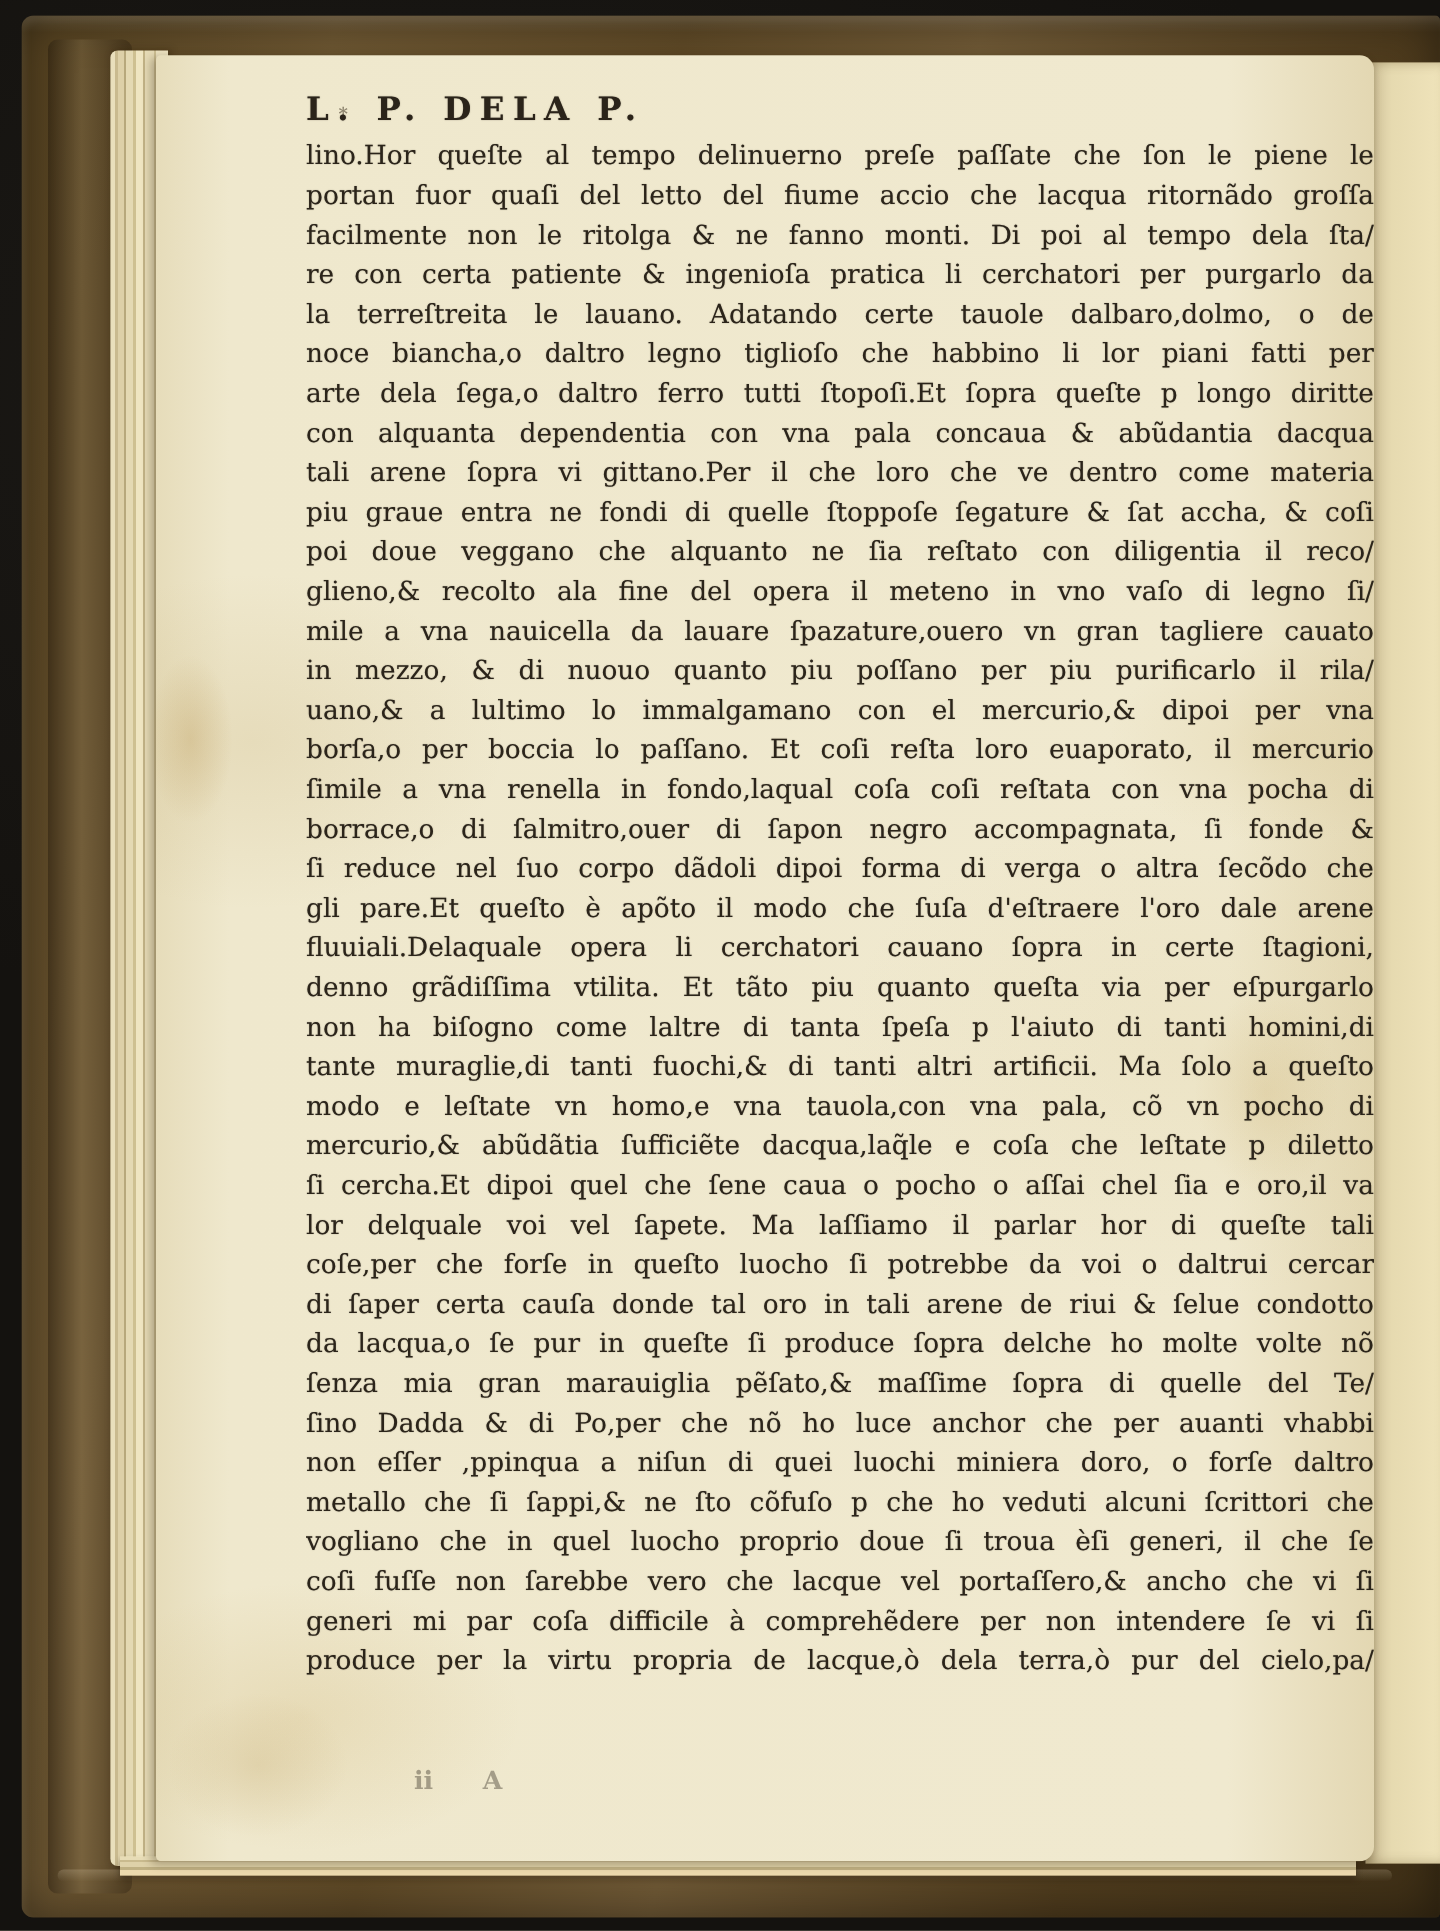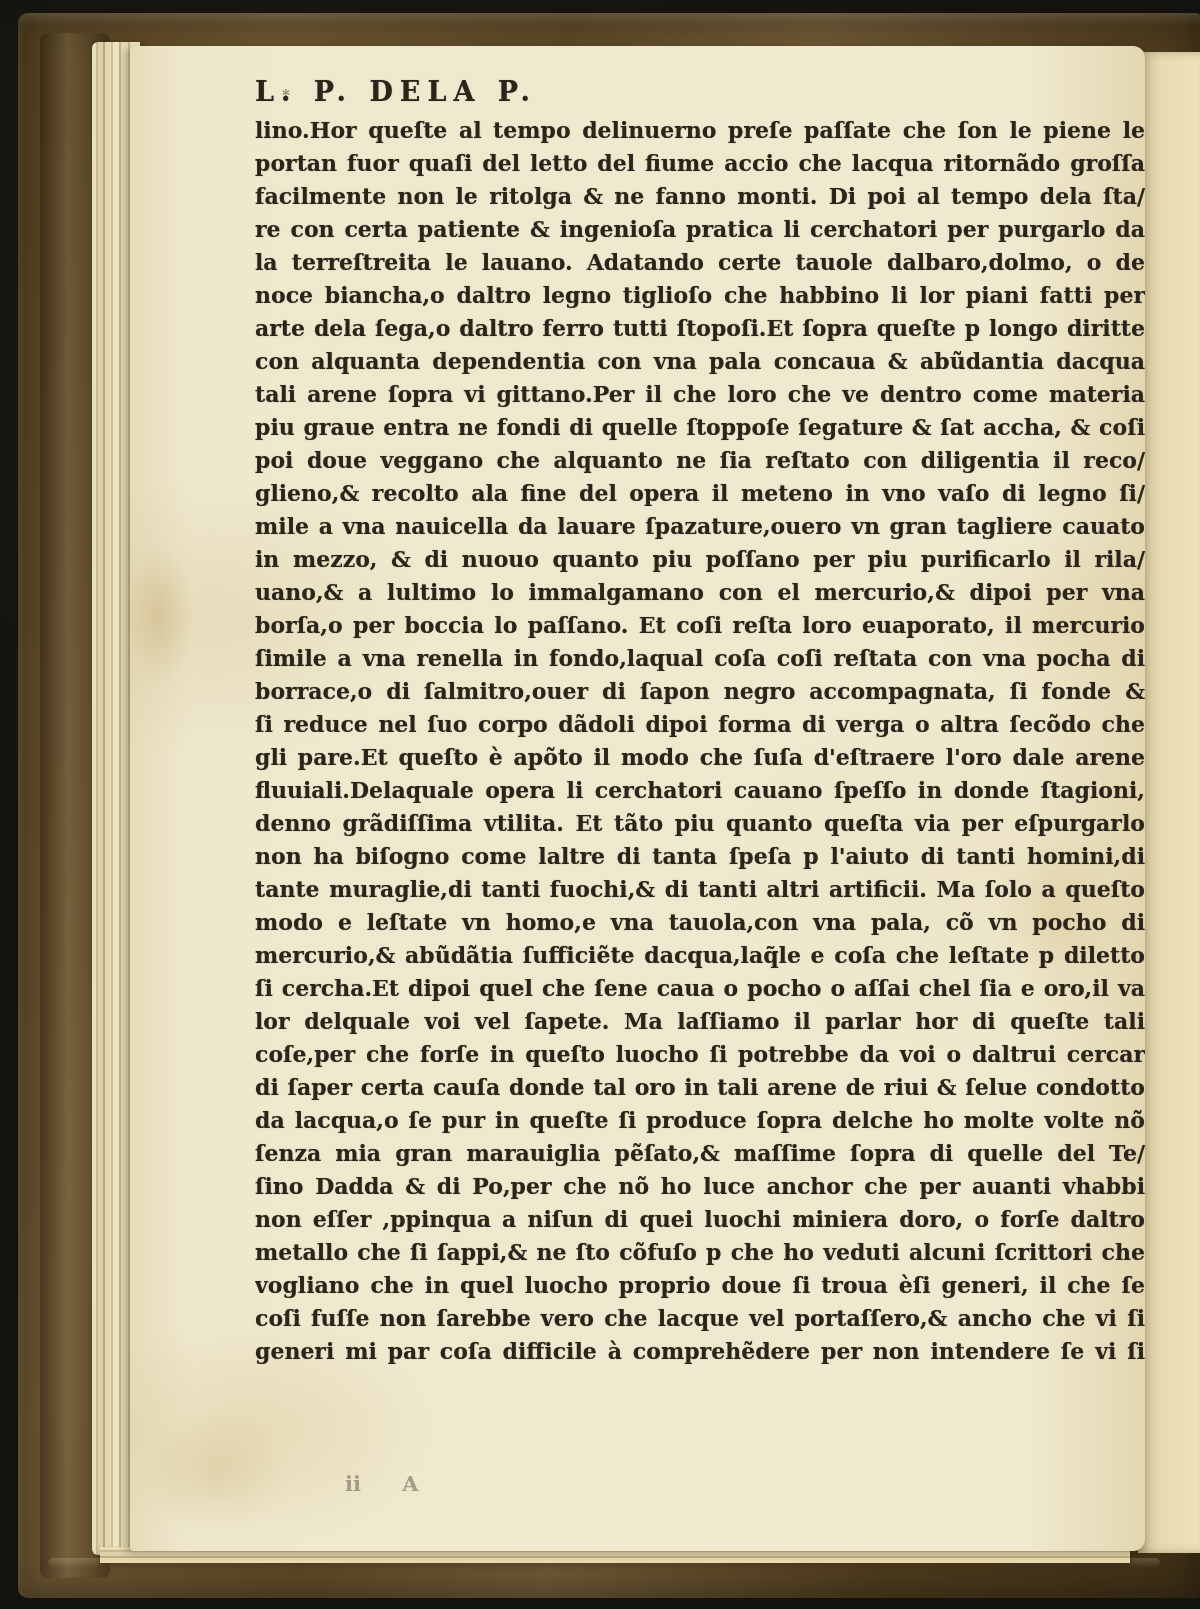--- a/index.html
+++ b/index.html
@@ -70,21 +70,21 @@
     position:absolute;left:125px;top:30px;width:890px;padding-right:90px;box-sizing:border-box;
     text-align:left;font-weight:bold;font-size:27px;letter-spacing:7px;color:#2b241a;
     text-shadow:0 0 1px rgba(43,36,26,.55);
   }
   .header-mark{
     position:absolute;left:152px;top:40px;font-size:15px;color:#6e6450;opacity:.75;
     font-weight:bold;letter-spacing:0;
   }
   .text-block{
     position:absolute;left:125px;top:68px;width:890px;
-    color:#2b241a;font-weight:bold;font-size:22px;
+    color:#2b241a;font-weight:normal;font-size:22px;
     text-shadow:0 0 1px rgba(43,36,26,.45);
   }
   .line{
     height:33px;line-height:33px;overflow:hidden;white-space:normal;
     text-align:justify;text-align-last:justify;
   }
   .signature-mark{
     position:absolute;left:215px;top:1425px;
     font-size:21px;font-weight:bold;color:#4a4336;opacity:.45;word-spacing:34px;
   }
@@ -138,35 +138,36 @@
         <div class="line">poi doue veggano che alquanto ne ſia reſtato con diligentia il reco/</div>
         <div class="line">glieno,&amp; recolto ala fine del opera il meteno in vno vaſo di legno ſi/</div>
         <div class="line">mile a vna nauicella da lauare ſpazature,ouero vn gran tagliere cauato</div>
         <div class="line">in mezzo, &amp; di nuouo quanto piu poſſano per piu purificarlo il rila/</div>
         <div class="line">uano,&amp; a lultimo lo immalgamano con el mercurio,&amp; dipoi per vna</div>
         <div class="line">borſa,o per boccia lo paſſano. Et coſi reſta loro euaporato, il mercurio</div>
         <div class="line">ſimile a vna renella in fondo,laqual coſa coſi reſtata con vna pocha di</div>
         <div class="line">borrace,o di ſalmitro,ouer di ſapon negro accompagnata, ſi fonde &amp;</div>
         <div class="line">ſi reduce nel ſuo corpo dãdoli dipoi forma di verga o altra ſecõdo che</div>
         <div class="line">gli pare.Et queſto è apõto il modo che ſuſa d'eſtraere l'oro dale arene</div>
-        <div class="line">fluuiali.Delaquale opera li cerchatori cauano ſpeſſo in donde ſtagioni,</div>
+        <div class="line">fluuiali.Delaquale opera li cerchatori cauano ſopra in certe ſtagioni,</div>
         <div class="line">denno grãdiſſima vtilita. Et tãto piu quanto queſta via per eſpurgarlo</div>
         <div class="line">non ha biſogno come laltre di tanta ſpeſa p l'aiuto di tanti homini,di</div>
         <div class="line">tante muraglie,di tanti fuochi,&amp; di tanti altri artificii. Ma ſolo a queſto</div>
         <div class="line">modo e leſtate vn homo,e vna tauola,con vna pala, cõ vn pocho di</div>
         <div class="line">mercurio,&amp; abũdãtia ſufficiẽte dacqua,laq̃le e coſa che leſtate p diletto</div>
         <div class="line">ſi cercha.Et dipoi quel che ſene caua o pocho o aſſai chel ſia e oro,il va</div>
         <div class="line">lor delquale voi vel ſapete. Ma laſſiamo il parlar hor di queſte tali</div>
         <div class="line">coſe,per che forſe in queſto luocho ſi potrebbe da voi o daltrui cercar</div>
         <div class="line">di ſaper certa cauſa donde tal oro in tali arene de riui &amp; ſelue condotto</div>
         <div class="line">da lacqua,o ſe pur in queſte ſi produce ſopra delche ho molte volte nõ</div>
         <div class="line">ſenza mia gran marauiglia pẽſato,&amp; maſſime ſopra di quelle del Te/</div>
         <div class="line">ſino Dadda &amp; di Po,per che nõ ho luce anchor che per auanti vhabbi</div>
         <div class="line">non eſſer ,ppinqua a niſun di quei luochi miniera doro, o forſe daltro</div>
         <div class="line">metallo che ſi ſappi,&amp; ne ſto cõfuſo p che ho veduti alcuni ſcrittori che</div>
         <div class="line">vogliano che in quel luocho proprio doue ſi troua èſi generi, il che ſe</div>
         <div class="line">coſi fuſſe non ſarebbe vero che lacque vel portaſſero,&amp; ancho che vi ſi</div>
         <div class="line">generi mi par coſa difficile à comprehẽdere per non intendere ſe vi ſi</div>
+        <div class="line">produce per la virtu propria de lacque,ò dela terra,ò pur del cielo,pa/</div>
       </div>
 
     <div class="signature-mark">ii A</div>
   </div>
 </div>
 
 </body></html>

